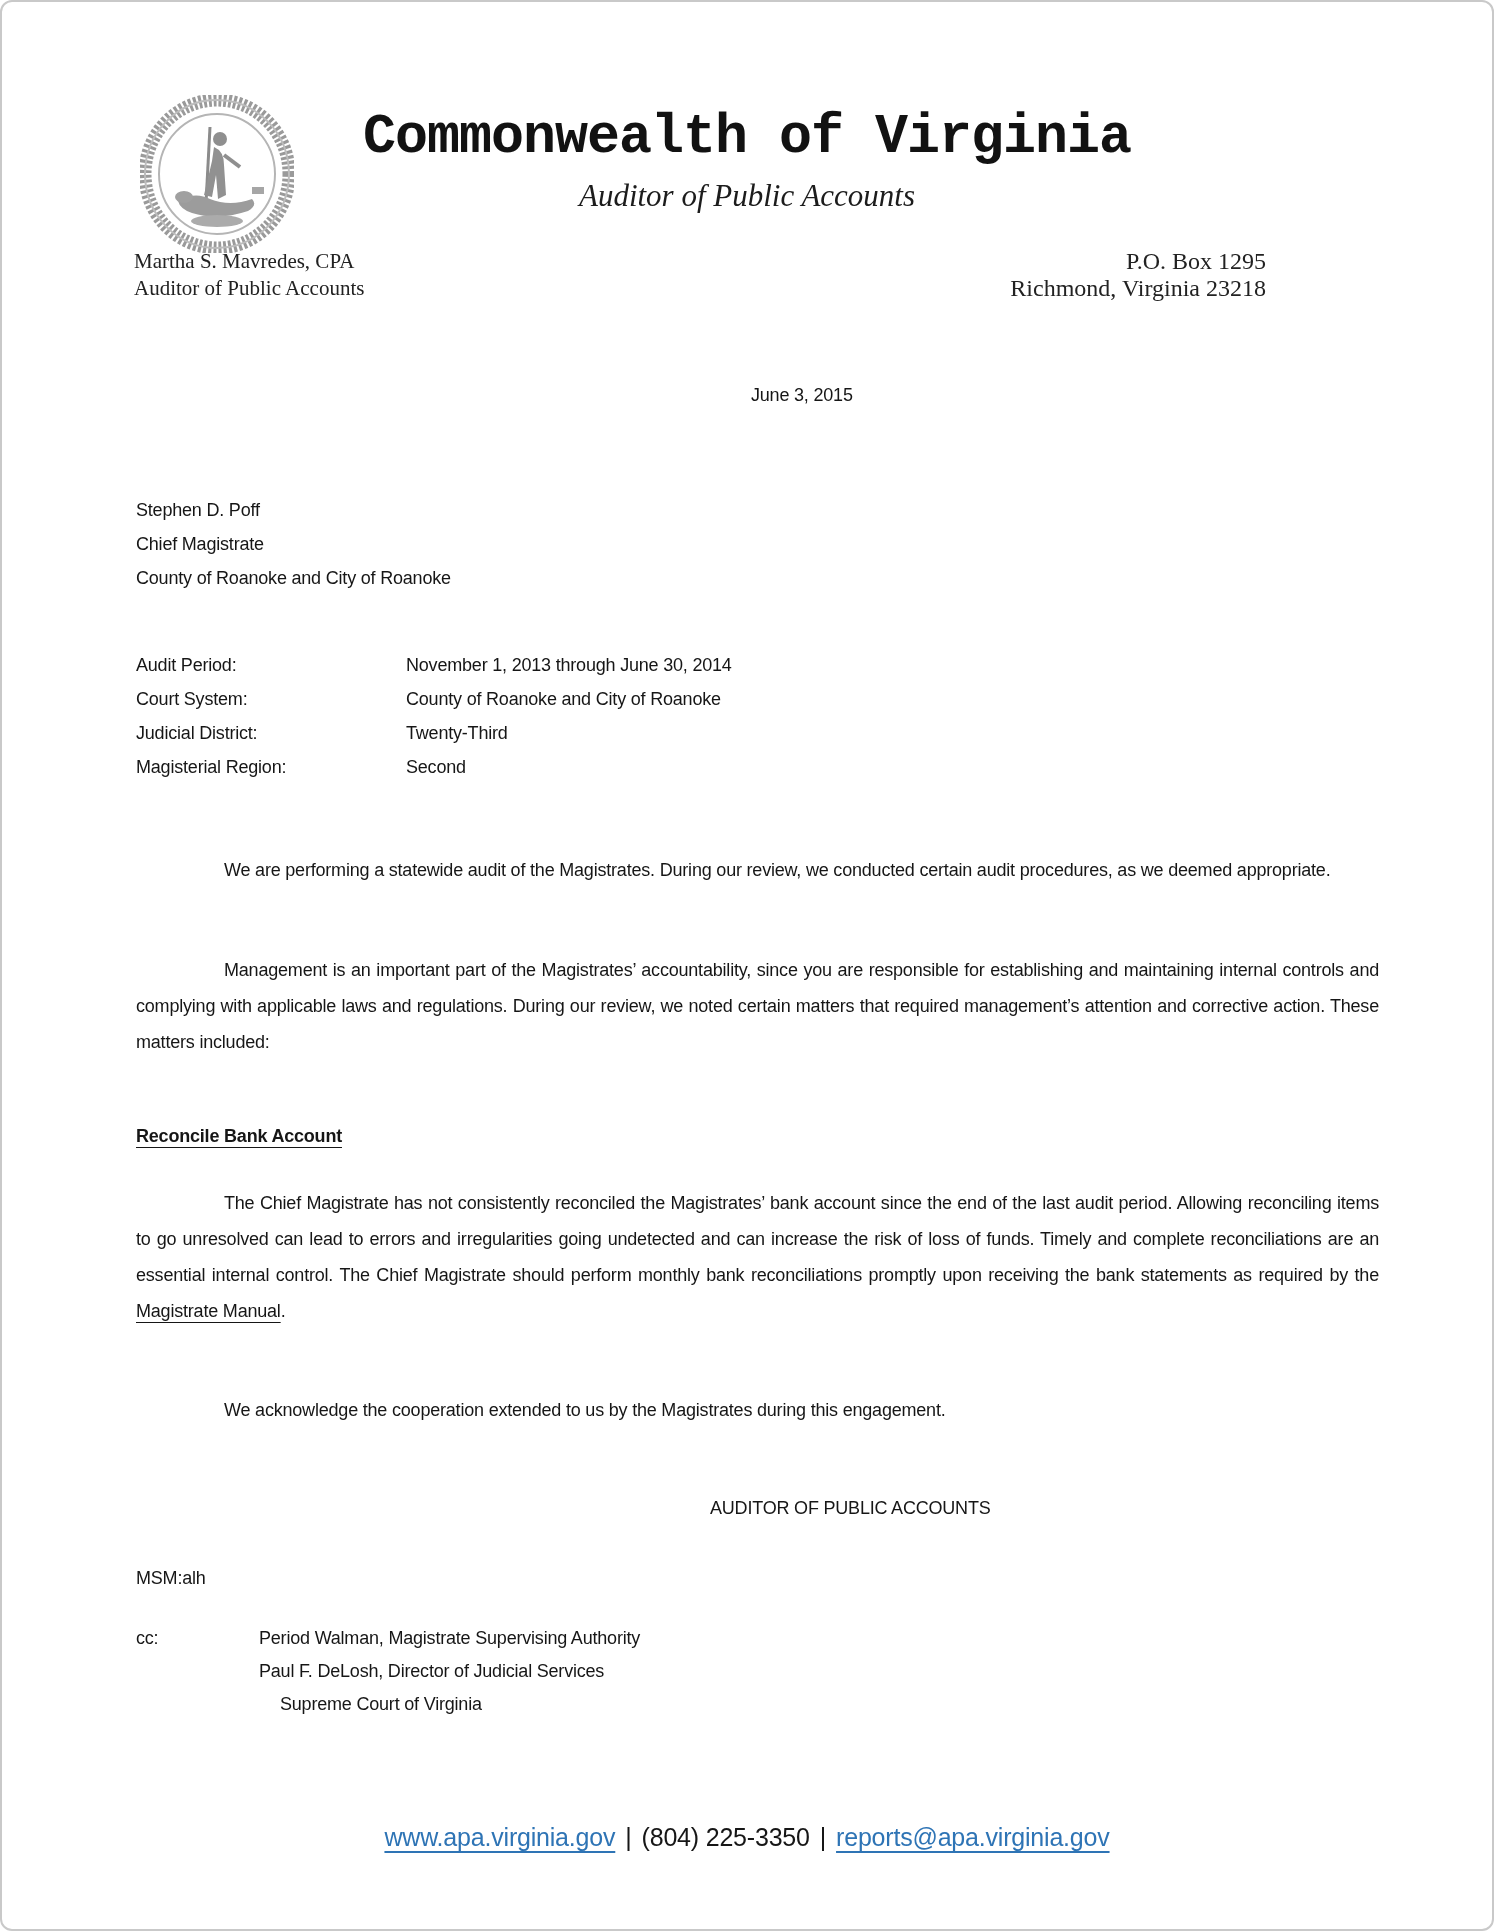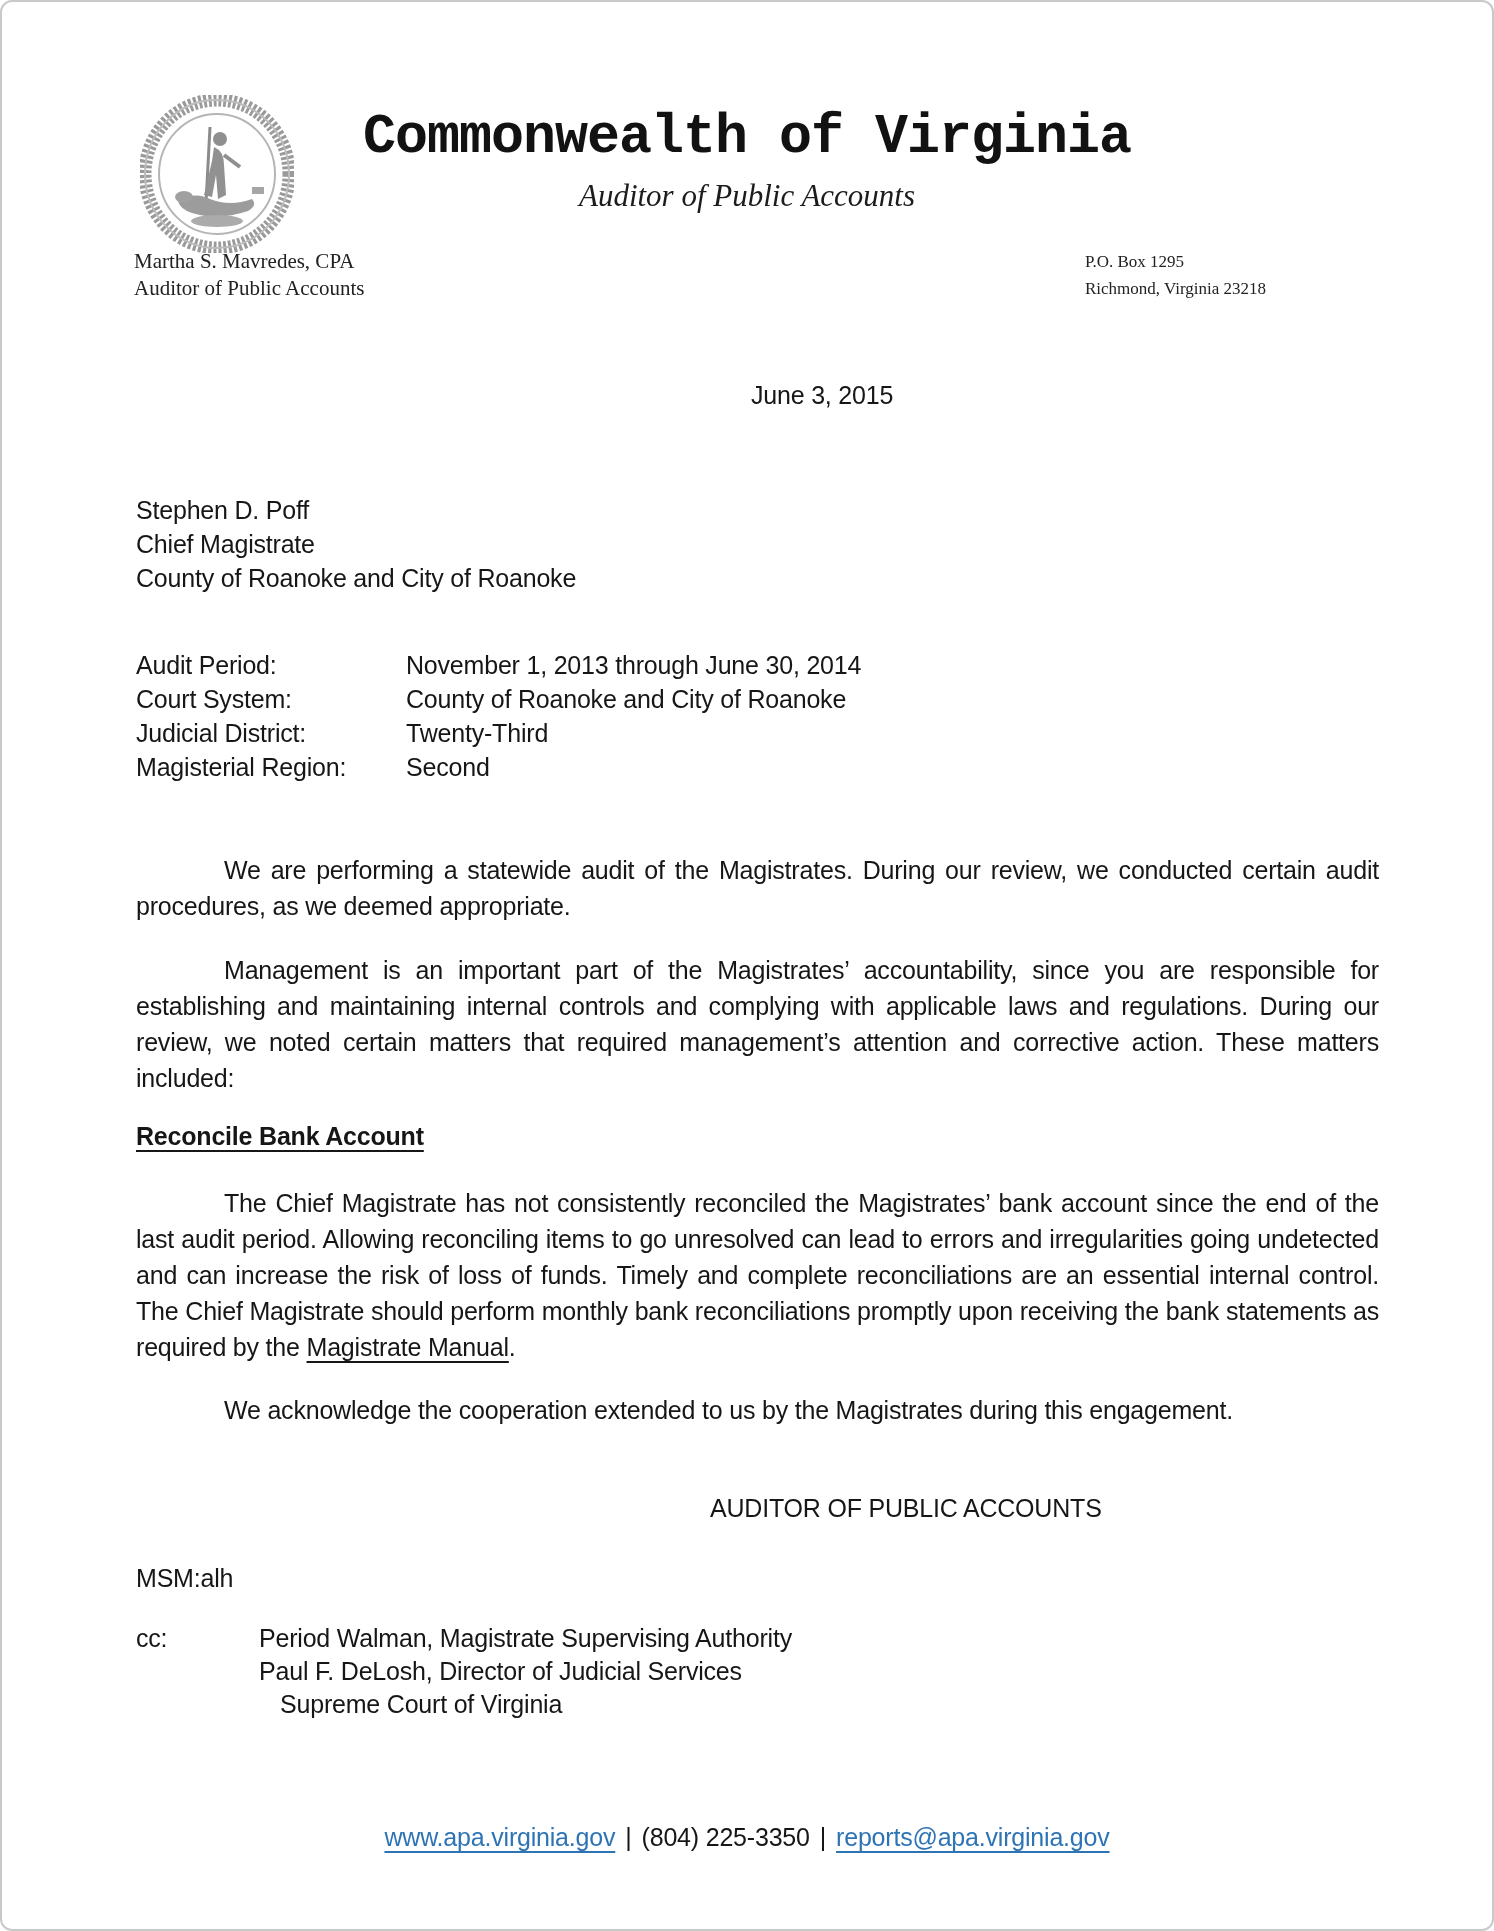--- a/index.html
+++ b/index.html
@@ -47,30 +47,30 @@
     position: absolute;
     left: 132px; top: 246px;
     font-family: "Liberation Serif", serif;
     font-size: 21px;
     line-height: 27px;
     color: #222;
   }
   .address-block {
     position: absolute;
     right: 226px; top: 246px;
-    text-align: left;
+    text-align: right;
     font-family: "Liberation Serif", serif;
-    font-size: 17px;
+    font-size: 24px;
     line-height: 27px;
     color: #222;
   }
 
   
   .body-text {
-    font-size: 25px;
+    font-size: 18px;
     letter-spacing: -0.2px;
     line-height: 36px;
     color: #161616;
   }
   .block { position: absolute; left: 134px; width: 1243px; }
 
   .block-date   { top: 375px; left: 749px; width: 400px; }
   .block-recipient { top: 471px; line-height: 34px; margin-top: 20px; }
   .block-audit  { top: 646px; line-height: 34px; }
   .audit-row { display: flex; }

